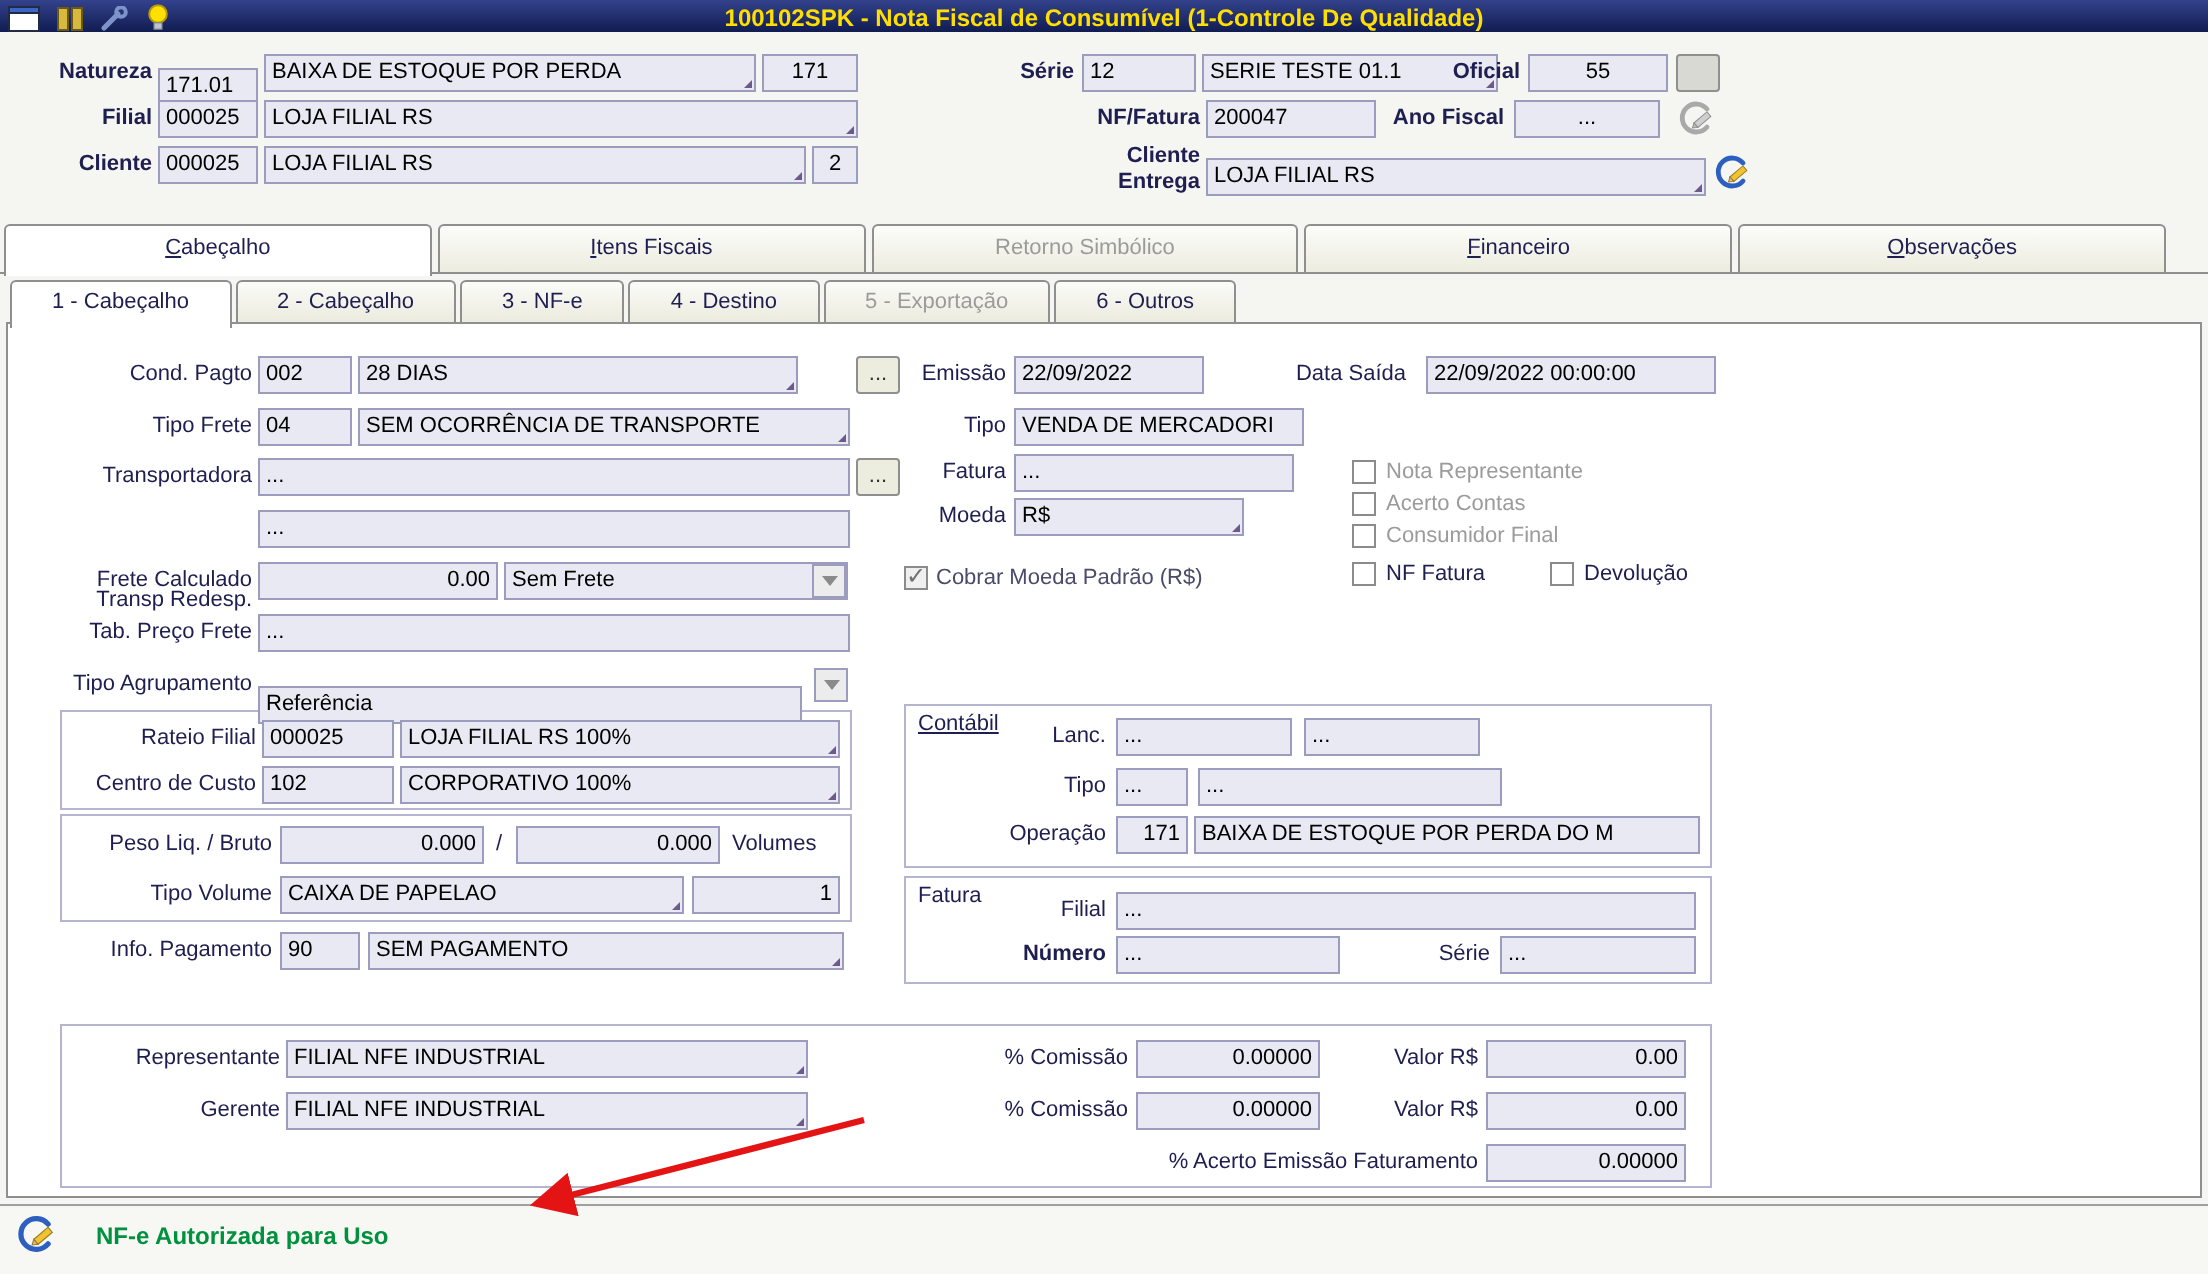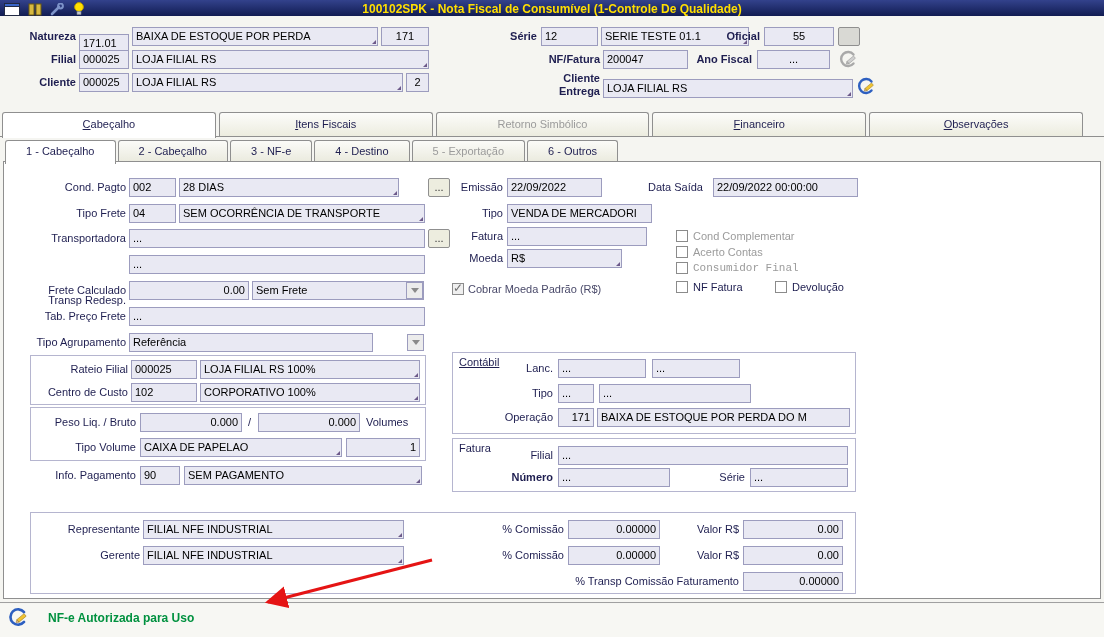--- a/index.html
+++ b/index.html
@@ -175,47 +175,47 @@
   <div class="fld lk" style="left:179px;top:204px;width:246px;">SEM OCORRÊNCIA DE TRANSPORTE</div>
   <div class="lbl" style="left:443px;top:204px;width:60px;">Tipo</div>
   <div class="fld" style="left:507px;top:204px;width:145px;">VENDA DE MERCADORI</div>
 
   <div class="lbl" style="left:20px;top:229px;width:106px;">Transportadora</div>
   <div class="fld" style="left:129px;top:229px;width:296px;">...</div>
   <div class="btn3" style="left:428px;top:229px;width:22px;">...</div>
   <div class="lbl" style="left:443px;top:227px;width:60px;">Fatura</div>
   <div class="fld" style="left:507px;top:227px;width:140px;">...</div>
   <span class="cb" style="left:676px;top:230px;"></span>
-  <div class="lbl left gray" style="left:693px;top:227px;width:150px;">Cond Complementar</div>
+  <div class="lbl left gray" style="left:693px;top:227px;width:150px;">Nota Representante</div>
 
   <div class="lbl" style="left:20px;top:255px;width:106px;margin-top:36px;">Transp Redesp.</div>
   <div class="fld" style="left:129px;top:255px;width:296px;">...</div>
   <div class="lbl" style="left:443px;top:249px;width:60px;">Moeda</div>
   <div class="fld lk" style="left:507px;top:249px;width:115px;">R$</div>
   <span class="cb" style="left:676px;top:246px;"></span>
   <div class="lbl left gray" style="left:693px;top:243px;width:150px;">Acerto Contas</div>
   <span class="cb" style="left:676px;top:262px;"></span>
-  <div class="lbl left gray" style="left:693px;top:259px;width:150px;font-family:Liberation Mono, monospace;">Consumidor Final</div>
+  <div class="lbl left gray" style="left:693px;top:259px;width:150px;">Consumidor Final</div>
 
   <div class="lbl" style="left:20px;top:281px;width:106px;">Frete Calculado</div>
   <div class="fld num" style="left:129px;top:281px;width:120px;">0.00</div>
   <div class="fld" style="left:252px;top:281px;width:172px;">Sem Frete</div>
   <div class="ddbtn" style="left:406px;top:282px;"></div>
   <span class="cb checked" style="left:452px;top:283px;"></span>
   <div class="lbl left" style="left:468px;top:280px;width:170px;color:#4a4a6a;">Cobrar Moeda Padrão (R$)</div>
   <span class="cb" style="left:676px;top:281px;"></span>
   <div class="lbl left" style="left:693px;top:278px;width:90px;">NF Fatura</div>
   <span class="cb" style="left:775px;top:281px;"></span>
   <div class="lbl left" style="left:792px;top:278px;width:80px;">Devolução</div>
 
   <div class="lbl" style="left:20px;top:307px;width:106px;">Tab. Preço Frete</div>
   <div class="fld" style="left:129px;top:307px;width:296px;">...</div>
 
   <div class="lbl" style="left:10px;top:333px;width:116px;">Tipo Agrupamento</div>
-  <div class="fld" style="left:129px;top:333px;width:244px;">Referência</div>
+  <div class="fld" style="left:129px;top:343px;width:272px;">Referência</div>
   <div class="ddbtn" style="left:407px;top:334px;"></div>
 
   <div class="gbox" style="left:30px;top:355px;width:396px;height:50px;"></div>
   <div class="lbl" style="left:30px;top:360px;width:98px;">Rateio Filial</div>
   <div class="fld" style="left:131px;top:360px;width:66px;">000025</div>
   <div class="fld lk" style="left:200px;top:360px;width:220px;">LOJA FILIAL RS 100%</div>
   <div class="lbl" style="left:30px;top:383px;width:98px;">Centro de Custo</div>
   <div class="fld" style="left:131px;top:383px;width:66px;">102</div>
   <div class="fld lk" style="left:200px;top:383px;width:220px;">CORPORATIVO 100%</div>
 
@@ -262,21 +262,21 @@
   <div class="lbl" style="left:674px;top:520px;width:65px;">Valor R$</div>
   <div class="fld num" style="left:743px;top:520px;width:100px;">0.00</div>
 
   <div class="lbl" style="left:40px;top:546px;width:100px;">Gerente</div>
   <div class="fld lk" style="left:143px;top:546px;width:261px;">FILIAL NFE INDUSTRIAL</div>
   <div class="lbl" style="left:477px;top:546px;width:87px;">% Comissão</div>
   <div class="fld num" style="left:568px;top:546px;width:92px;">0.00000</div>
   <div class="lbl" style="left:674px;top:546px;width:65px;">Valor R$</div>
   <div class="fld num" style="left:743px;top:546px;width:100px;">0.00</div>
 
-  <div class="lbl" style="left:500px;top:572px;width:239px;">% Transp Comissão Faturamento</div>
+  <div class="lbl" style="left:500px;top:572px;width:239px;">% Acerto Emissão Faturamento</div>
   <div class="fld num" style="left:743px;top:572px;width:100px;">0.00000</div>
 
   <div class="statusline"></div>
   <div class="statusarea"></div>
   <span class="status-icon">
     <svg width="22" height="22" viewBox="0 0 20 20">
         <path d="M15.5 5.5 A7 7 0 1 0 15.5 14.5" fill="none" stroke="#2d5fc0" stroke-width="2.4" stroke-linecap="round"></path>
         <g transform="rotate(-40 13 11)">
           <rect x="9" y="9.5" width="8.5" height="3" fill="#f0c330" stroke="#9a7b20" stroke-width="0.5"></rect>
           <path d="M9 9.5 L6.8 11 L9 12.5 Z" fill="#e0b8a0" stroke="#9a7b20" stroke-width="0.5"></path>

